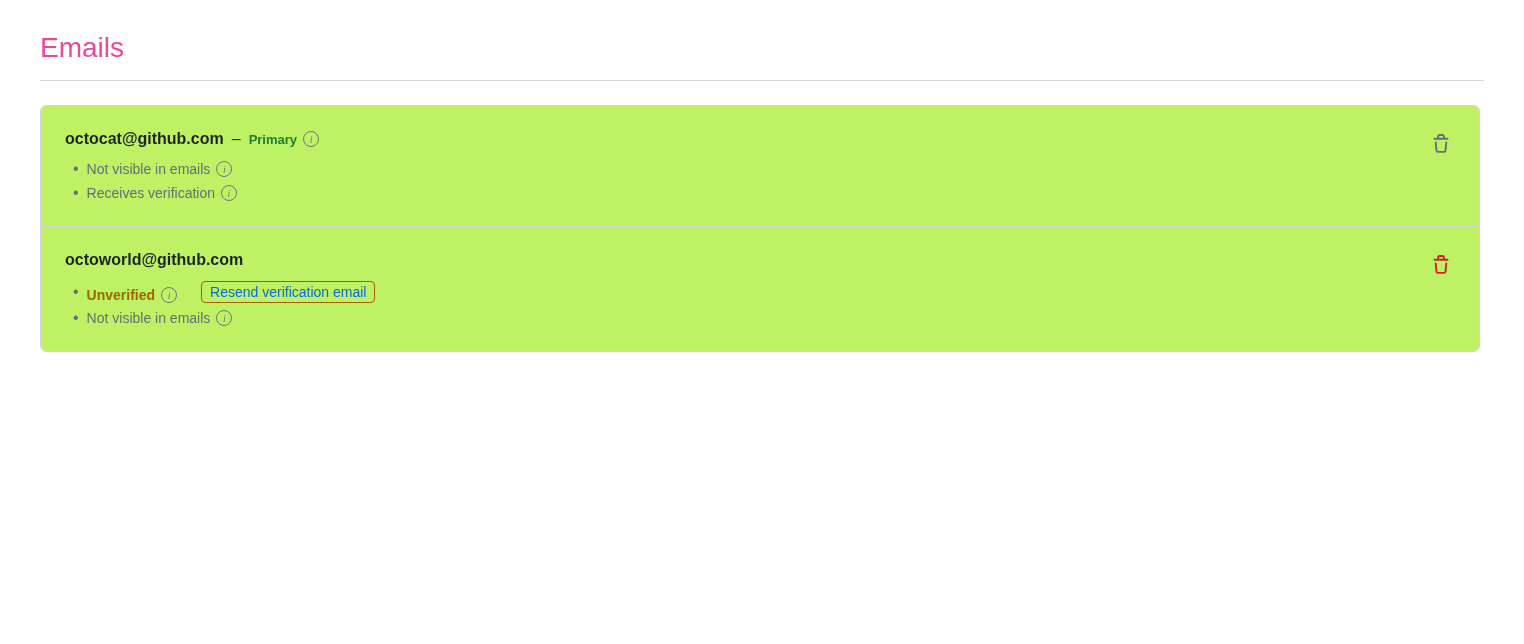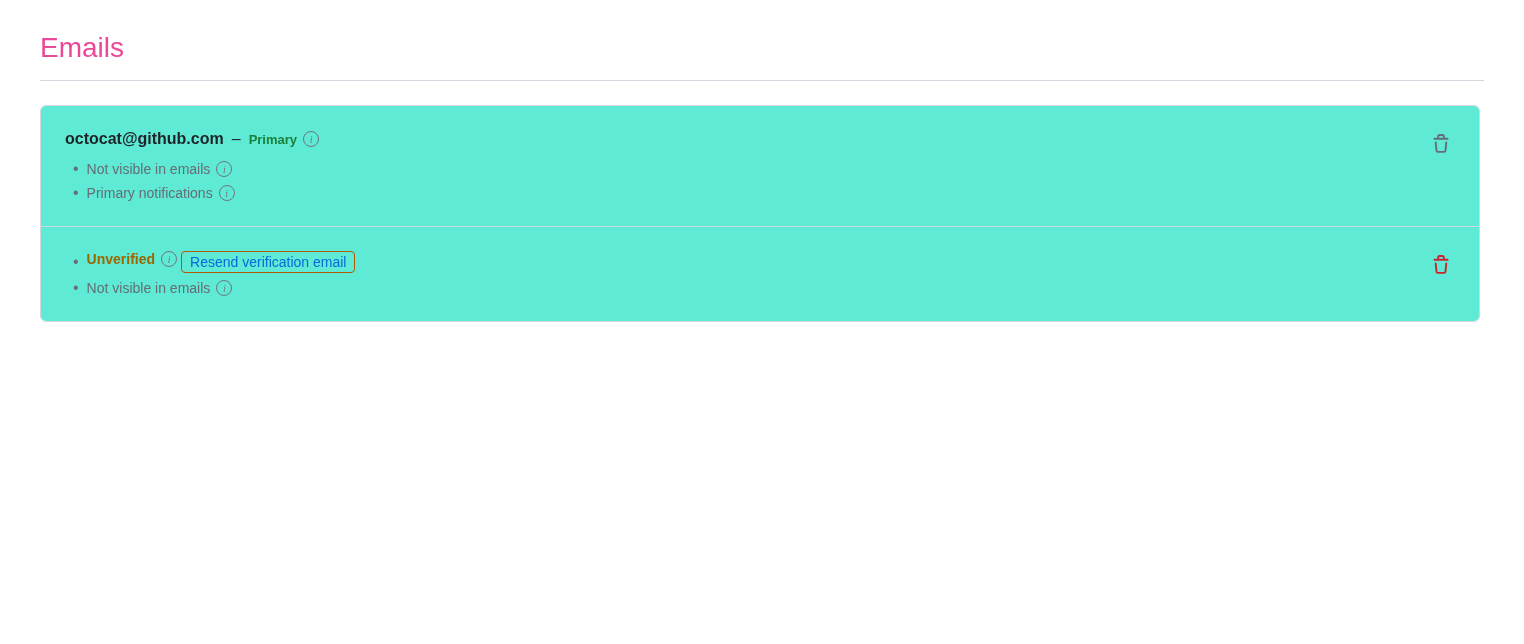--- a/index.html
+++ b/index.html
@@ -33,21 +33,21 @@
     .emails-container {
       border: 1px solid #d0d7de;
       border-radius: 6px;
       overflow: hidden;
       max-width: 1440px;
     }
 
     .email-row {
       padding: 24px 24px;
       position: relative;
-      background: #5eead4;
+      background: #bef264;
     }
 
     .email-row:not(:last-child) {
       border-bottom: 1px solid #d0d7de;
     }
 
     .email-header {
       display: flex;
       align-items: center;
       margin-bottom: 12px;
@@ -142,27 +142,27 @@
       font-weight: 600;
     }
 
     .resend-link {
       color: #0969da;
       font-size: 14px;
       text-decoration: none;
       border: 1.5px solid #b35900;
       border-radius: 4px;
       padding: 2px 8px;
-      margin-left: 4px;
+      margin-left: 24px;
       display: inline-block;
     }
 
     .unverified-row {
       display: flex;
-      align-items: flex-start;
+      align-items: flex-end;
     }
   </style>
 </head>
 <body>
 
 <h1 class="page-title">Emails</h1>
 <hr class="divider">
 
 <div class="emails-container">
 
@@ -174,32 +174,35 @@
       <span class="info-icon">i</span>
     </div>
     <ul class="email-details">
       <li>
         <span class="bullet">•</span>
         <span>Not visible in emails</span>
         <span class="info-icon">i</span>
       </li>
       <li>
         <span class="bullet">•</span>
-        <span>Primary notifications</span>
+        <span>Receives verification</span>
         <span class="info-icon">i</span>
       </li>
     </ul>
     <button class="delete-btn" title="Delete">
       <svg class="trash-icon" viewBox="0 0 16 16" fill="currentColor" xmlns="http://www.w3.org/2000/svg">
         <path d="M11 1.75V3h2.25a.75.75 0 0 1 0 1.5H2.75a.75.75 0 0 1 0-1.5H5V1.75C5 .784 5.784 0 6.75 0h2.5C10.216 0 11 .784 11 1.75ZM4.496 6.675l.66 6.6a.25.25 0 0 0 .249.225h5.19a.25.25 0 0 0 .249-.225l.66-6.6a.75.75 0 0 1 1.492.149l-.66 6.6A1.748 1.748 0 0 1 10.595 15H5.405a1.748 1.748 0 0 1-1.741-1.575l-.66-6.6a.75.75 0 1 1 1.492-.15ZM6.5 1.75V3h3V1.75a.25.25 0 0 0-.25-.25h-2.5a.25.25 0 0 0-.25.25Z"></path>
       </svg>
     </button>
   </div>
 
   <div class="email-row">
+    <div class="email-header">
+      <span class="email-address">octoworld@github.com</span>
+    </div>
     <ul class="email-details">
       <li>
         <span class="bullet">•</span>
         <span class="unverified-row">
           <span class="badge-unverified">Unverified</span>
           <span class="info-icon">i</span>
           <a class="resend-link" href="#">Resend verification email</a>
         </span>
       </li>
       <li>

